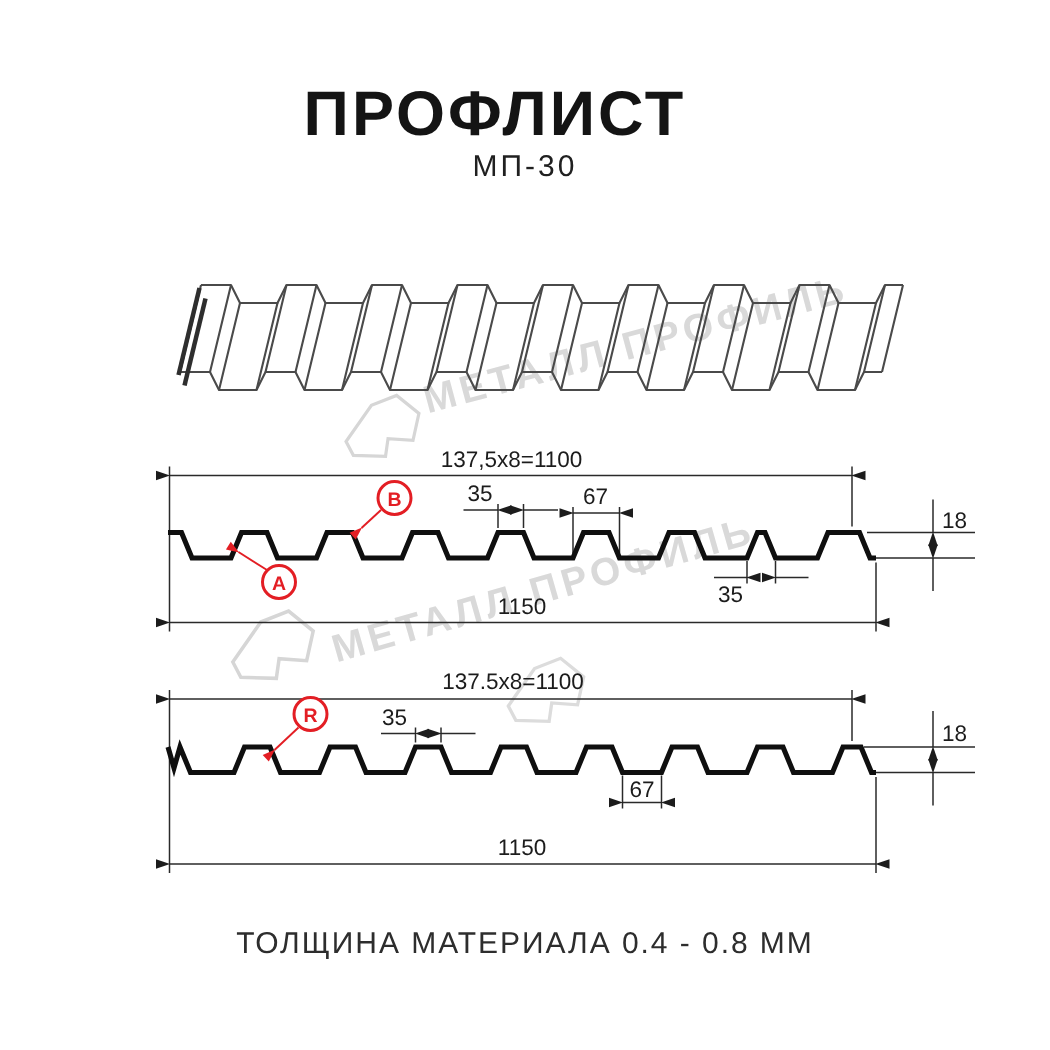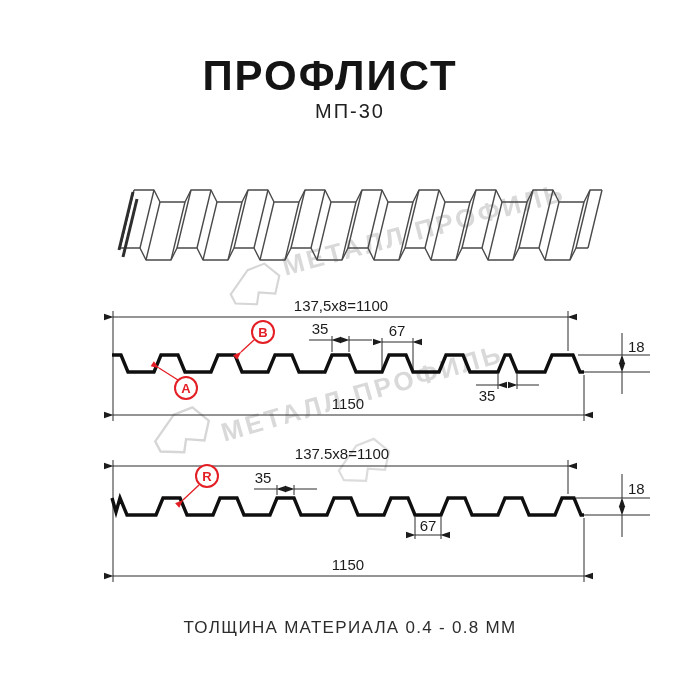--- a/index.html
+++ b/index.html
@@ -19,21 +19,21 @@
   }
   .subtitle{
     position:absolute;top:100px;left:0;width:700px;
     text-align:center;
     font-size:20px;font-weight:normal;letter-spacing:2px;
     color:#202020;
   }
   .footer-note{
     position:absolute;top:618px;left:0;width:700px;
     text-align:center;
-    font-size:17px;letter-spacing:1.3px;
+    font-size:20px;letter-spacing:1.3px;
     color:#2d2d2d;
   }
   .wm-text{
     position:absolute;
     font-size:26px;font-weight:bold;letter-spacing:3px;
     color:#d9d9d9;
     white-space:nowrap;
     transform-origin:left center;
     z-index:0;
   }

